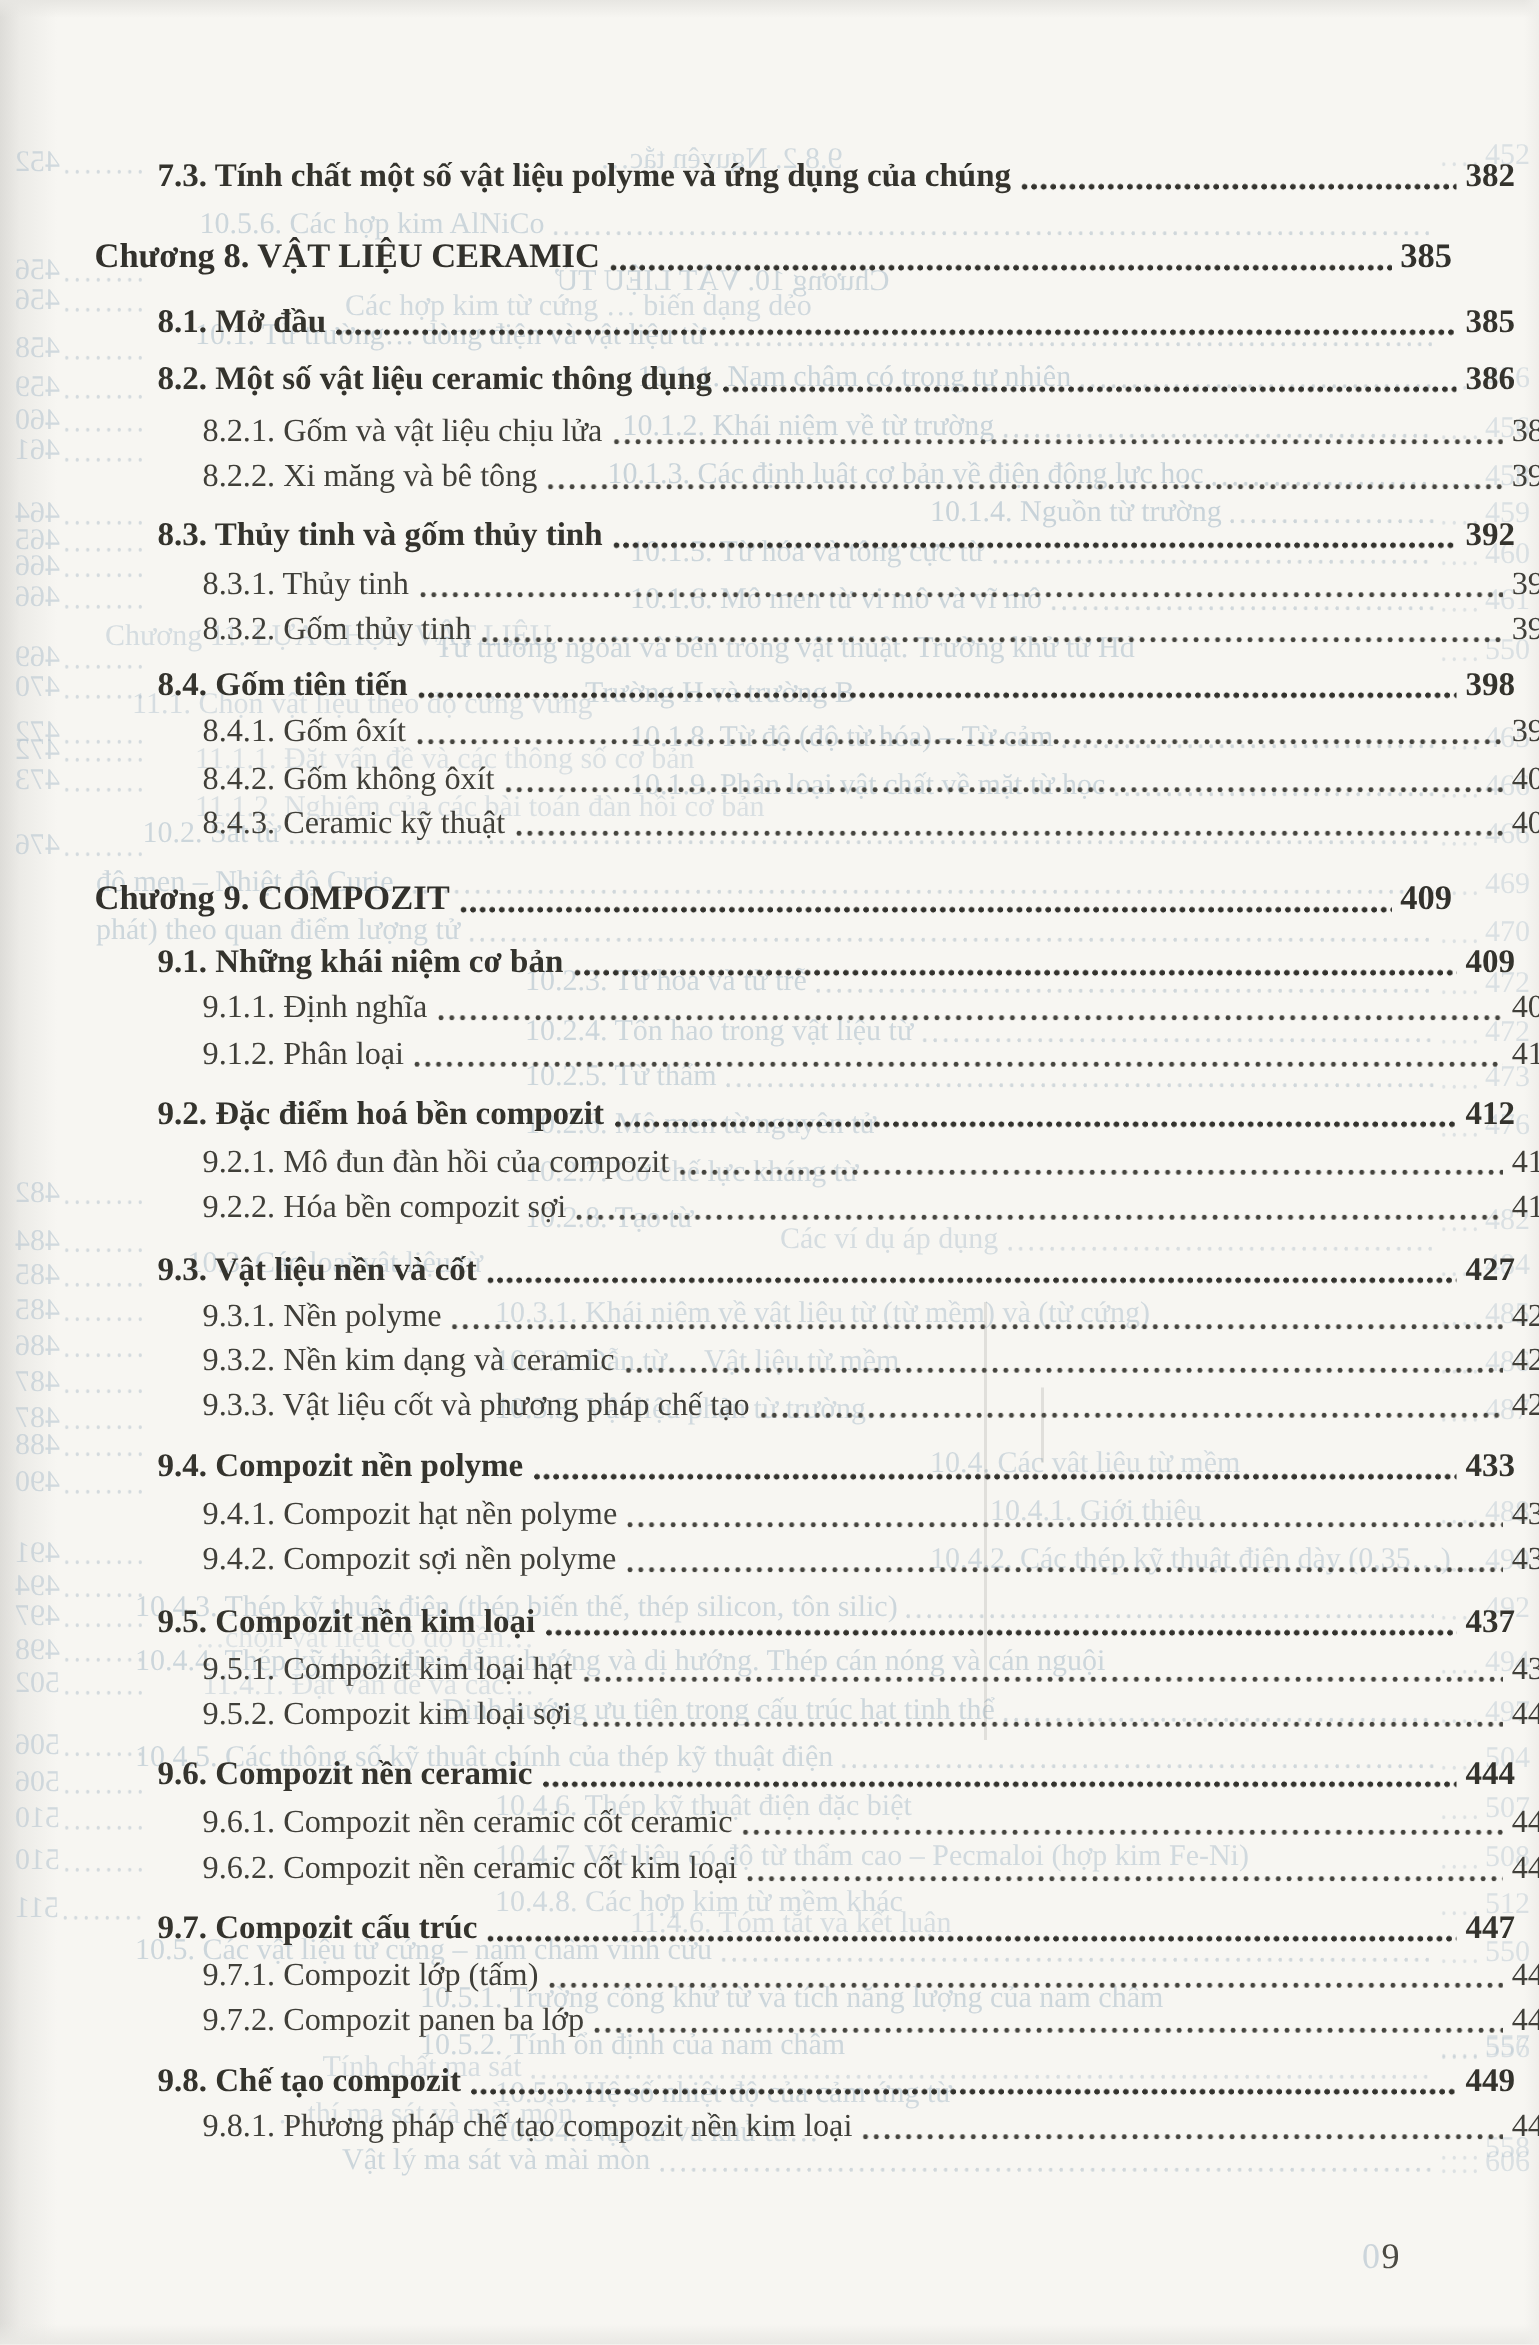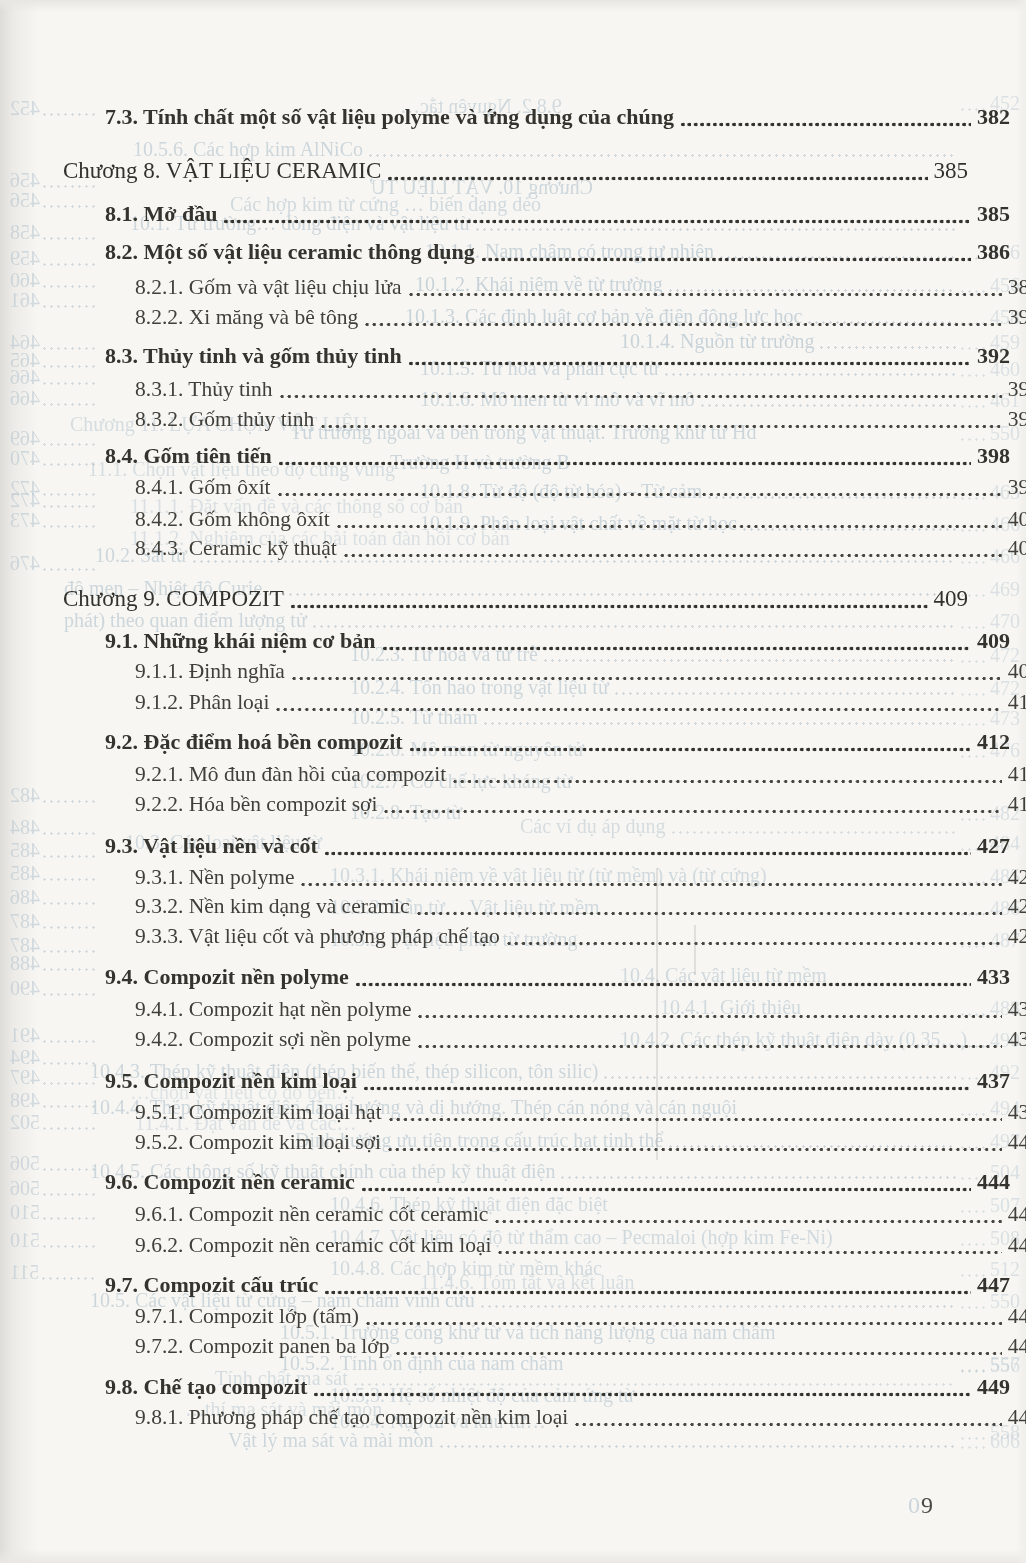--- a/index.html
+++ b/index.html
@@ -15,21 +15,21 @@
     background:linear-gradient(to bottom,#e7e6e2,rgba(247,246,242,0));}
   .edge-bottom{position:absolute;left:0;bottom:0;width:100%;height:14px;
     background:linear-gradient(to top,#e9e8e4,rgba(247,246,242,0));}
   .edge-right{position:absolute;right:0;top:0;width:10px;height:100%;
     background:linear-gradient(to left,#efeeea,rgba(247,246,242,0));}
 
   
   #toc-layer{position:absolute;left:0;top:0;width:100%;height:100%;}
   .row{position:absolute;left:63px;width:905px;display:flex;align-items:baseline;
        white-space:nowrap;color:#403f39;font-size:21.5px;line-height:30px;}
-  .row.c{font-size:23px;font-weight:normal;color:#32312c;}
+  .row.c{font-size:23px;font-weight:bold;color:#32312c;}
   .row.s{padding-left:42px;font-size:22px;font-weight:bold;color:#34332d;}
   .row.ss{padding-left:72px;}
   .row .t{flex:0 0 auto;}
   .row .leader{flex:1 1 auto;align-self:flex-end;height:7px;margin:0 6px 4px 7px;
        background-image:radial-gradient(circle at 2px 3.5px,#45443e 1.45px,transparent 1.85px);
        background-size:7.2px 7px;background-repeat:repeat-x;}
   .row.c .leader,.row.s .leader{
        background-image:radial-gradient(circle at 2px 3.5px,#33322d 1.7px,transparent 2.1px);
        background-size:6.4px 7px;}
   .row .pg{flex:0 0 auto;}
@@ -93,21 +93,21 @@
     </div>
     <div class="ghost" style="left: 405px; top: 303px; opacity: 0.55; width: 555px;">
       <span class="gt">10.1.3. Các định luật cơ bản về điện động lực học</span>
       <span class="gl"></span>
     </div>
     <div class="ghost" style="left: 620px; top: 328px; opacity: 0.55; width: 340px;">
       <span class="gt">10.1.4. Nguồn từ trường</span>
       <span class="gl"></span>
     </div>
     <div class="ghost" style="left: 420px; top: 355px; opacity: 0.5; width: 540px;">
-      <span class="gt">10.1.5. Từ hóa và phân cực từ</span>
+      <span class="gt">10.1.5. Từ hóa và tông cực từ</span>
       <span class="gl"></span>
     </div>
     <div class="ghost" style="left: 420px; top: 386px; opacity: 0.5; width: 540px;">
       <span class="gt">10.1.6. Mô men từ vi mô và vĩ mô</span>
       <span class="gl"></span>
     </div>
     <div class="ghost" style="left: 70px; top: 411px; opacity: 0.4;">
       <span class="gt">Chương 11. LỰA CHỌN VẬT LIỆU</span>
     </div>
     <div class="ghost" style="left: 290px; top: 419px; opacity: 0.5;">

